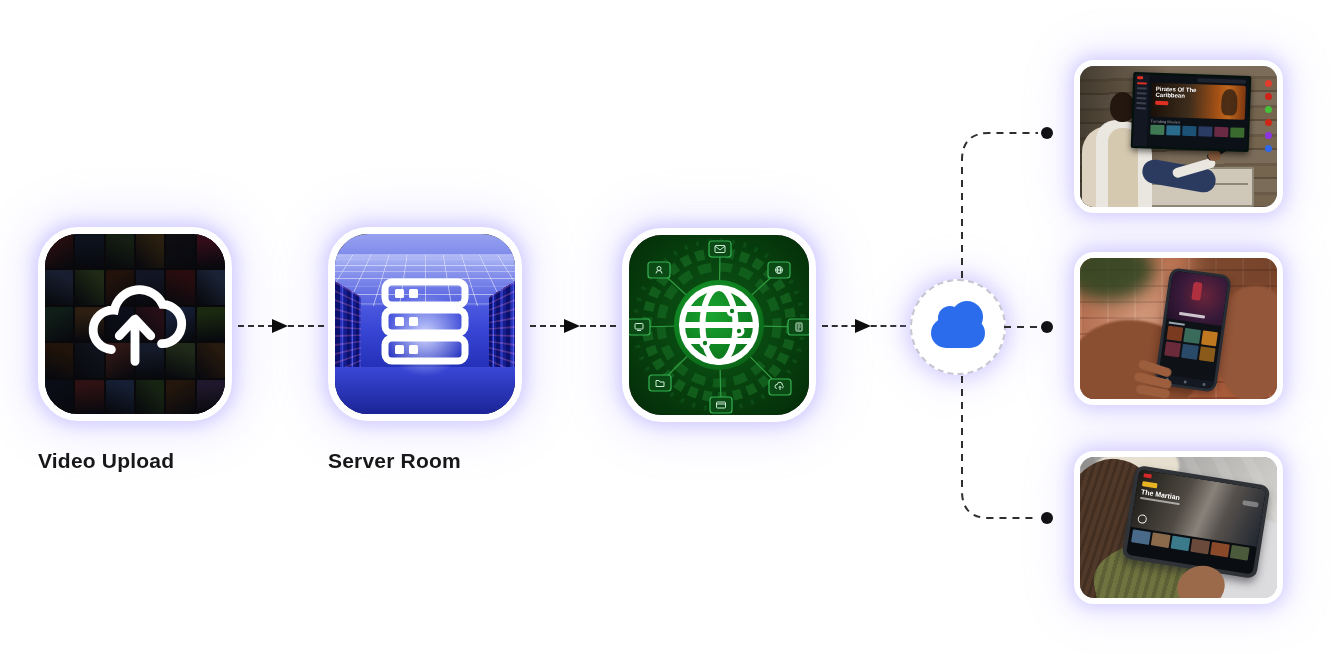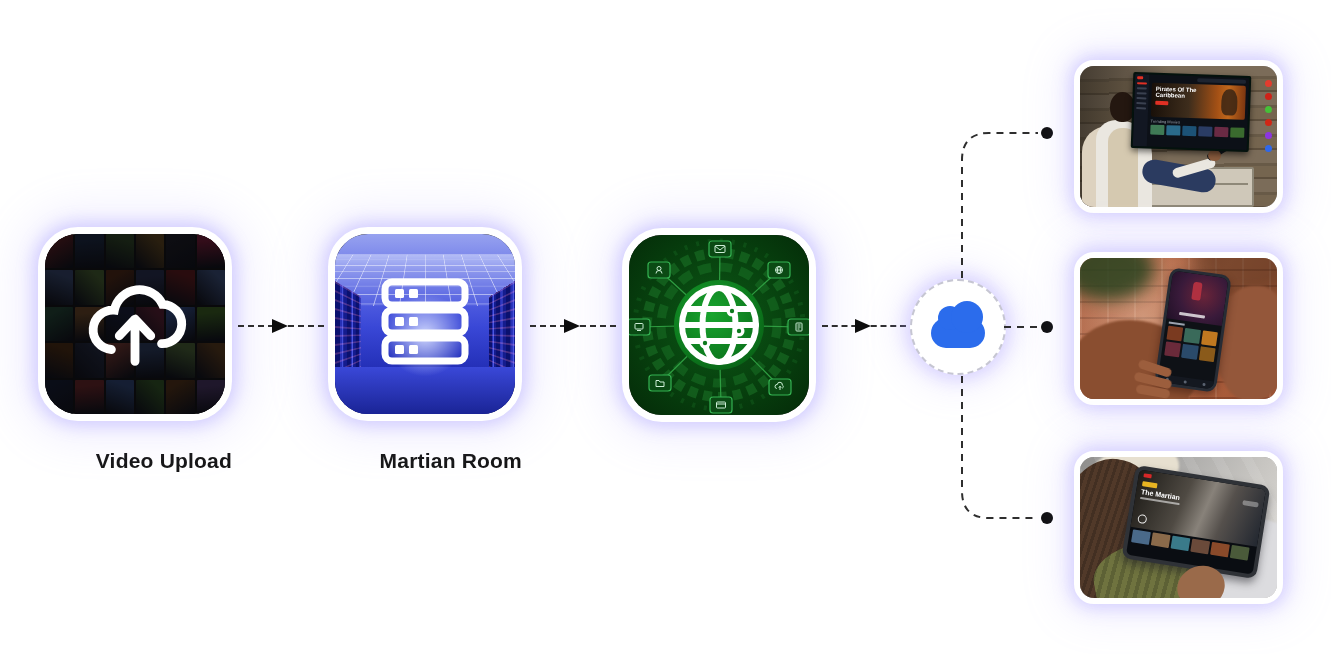--- a/index.html
+++ b/index.html
@@ -1,20 +1,20 @@
 <!DOCTYPE html>
 <html><head>
 <meta charset="utf-8">
 <style>
   html,body{margin:0;padding:0;background:#fff;}
   .canvas{position:relative;width:1331px;height:654px;background:#ffffff;overflow:hidden;
           font-family:"Liberation Sans",sans-serif;}
 
   
-  .stage{position:absolute;width:194px;text-align:right;}
+  .stage{position:absolute;width:194px;text-align:left;}
   .tile{position:relative;width:180px;height:180px;border:7px solid #fff;border-radius:40px;
         overflow:hidden;background:#222;
         box-shadow:0 0 16px 5px rgba(158,146,255,.38),0 0 44px 18px rgba(168,156,255,.16);}
   .stage-label{margin-top:28px;font-size:21px;font-weight:700;color:#151515;letter-spacing:.2px;}
 
   
   .collage{position:absolute;inset:0;display:grid;grid-template-columns:repeat(6,1fr);
            grid-template-rows:repeat(5,1fr);gap:2px;background:#0a0a0a;}
   .collage > div{border-radius:1px;}
   .dim-overlay{position:absolute;inset:0;background:rgba(10,8,14,.34);}
@@ -214,21 +214,21 @@
             <rect x="18" y="15" width="9" height="9" rx="1.5"></rect>
               <rect x="32" y="15" width="9" height="9" rx="1.5"></rect>
             <rect x="18" y="43" width="9" height="9" rx="1.5"></rect>
               <rect x="32" y="43" width="9" height="9" rx="1.5"></rect>
             <rect x="18" y="71" width="9" height="9" rx="1.5"></rect>
               <rect x="32" y="71" width="9" height="9" rx="1.5"></rect>
           </g>
         </svg>
       </div>
     </div>
-    <div class="stage-label">Martian Room</div>
+    <div class="stage-label">Server Room</div>
   </div>
 
   <div class="stage" style="left:622px;top:228px;">
     <div class="tile">
       <svg width="180" height="180" viewBox="0 0 180 180">
         <defs>
           <radialGradient id="gg" cx="50%" cy="48%" r="72%">
             <stop offset="0%" stop-color="#0c5a16"></stop>
               <stop offset="55%" stop-color="#07400e"></stop>
               <stop offset="100%" stop-color="#042a08"></stop>

